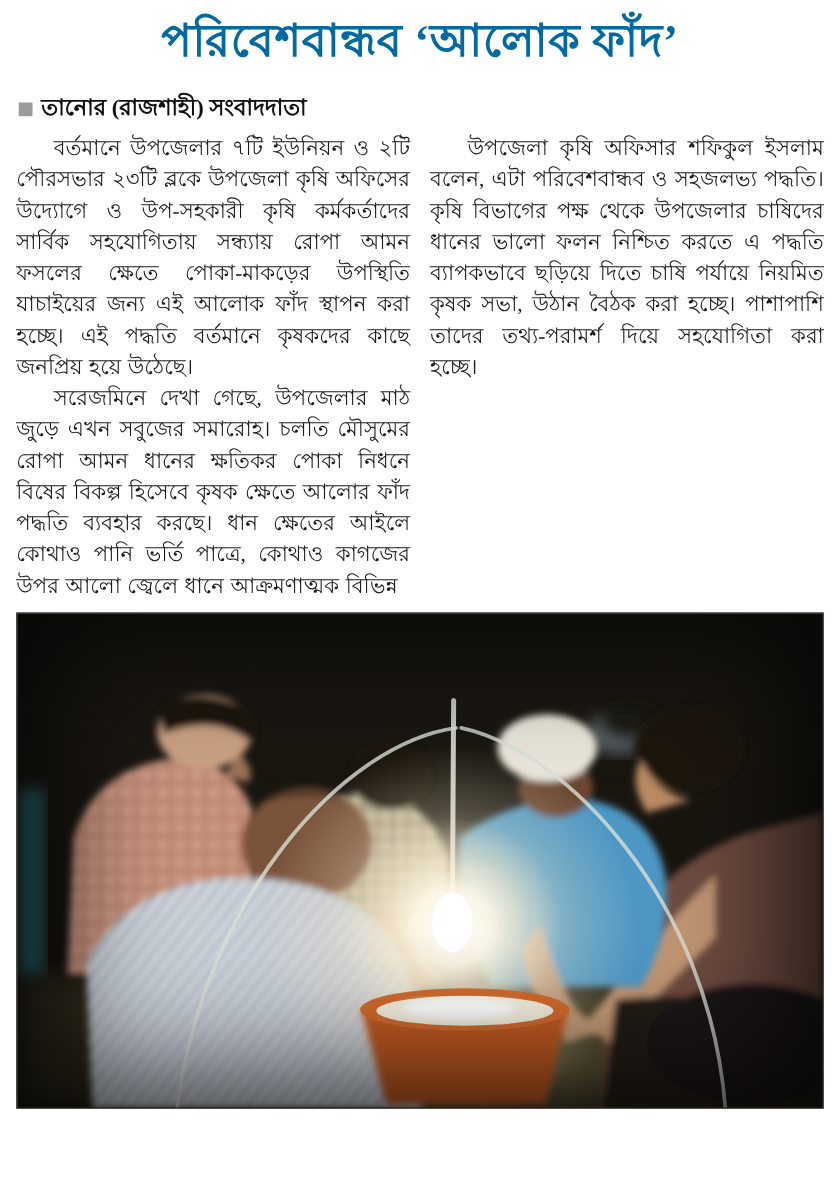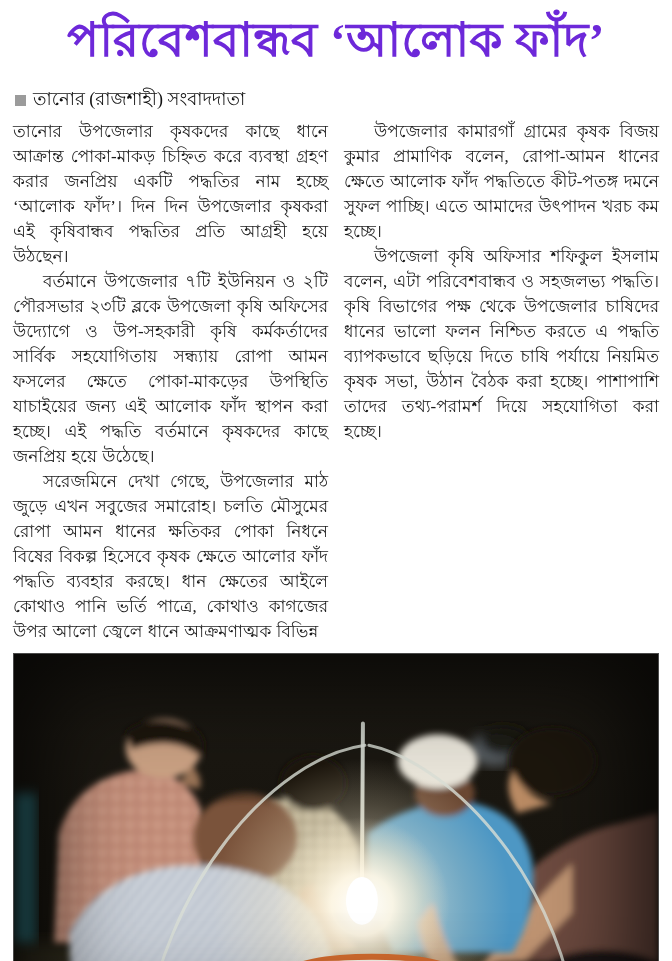--- a/index.html
+++ b/index.html
@@ -7,31 +7,31 @@
   body {
     width:672px; min-height:961px; margin:0 auto;
     font-family:"Liberation Serif","DejaVu Serif",serif;
     color:#161616;
   }
   .page { width:672px; min-height:961px; padding:6px 13px 6px 13px; background:#fff; }
 
   
   .headline { text-align:center; padding:6px 4px 8px 4px; }
   .headline .hl-line {
-    font-weight:700; font-size:47px; line-height:1.22; color:#6d28d9;
+    font-weight:700; font-size:36px; line-height:1.22; color:#0369a1;
     font-family:"Liberation Serif","DejaVu Serif",serif;
     letter-spacing:0.5px;
   }
 
   
   .byline { display:flex; align-items:center; gap:7px; margin:8px 2px 3px 2px; }
   .byline .bullet {
     width:11px; height:11px; background:#9b9b9b; display:inline-block; flex:0 0 auto;
   }
-  .byline .byline-text { font-weight:400; font-size:18px; color:#111; }
+  .byline .byline-text { font-weight:700; font-size:18px; color:#111; }
 
   
   .article { display:flex; gap:16px; margin-top:2px; }
   .col { width:315px; }
   .col p {
     font-size:17px; line-height:25px; text-align:justify; color:#1b1b1b;
     word-spacing:1px;
   }
   .col p.indent { text-indent:30px; }
 
@@ -55,26 +55,24 @@
     <div class="hl-line">পরিবেশবান্ধব ‘আলোক ফাঁদ’</div>
   </div>
 
   <div class="byline">
     <span class="bullet"></span>
     <span class="byline-text">তানোর (রাজশাহী) সংবাদদাতা</span>
   </div>
 
   <div class="article">
     <div class="col">
-      <p>তানোর উপজেলার কৃষকদের কাছে ধানে আক্রান্ত পোকা-মাকড় চিহ্নিত করে ব্যবস্থা গ্রহণ করার জনপ্রিয় একটি পদ্ধতির নাম হচ্ছে ‘আলোক ফাঁদ’। দিন দিন উপজেলার কৃষকরা এই কৃষিবান্ধব পদ্ধতির প্রতি আগ্রহী হয়ে উঠছেন।</p>
       <p class="indent">বর্তমানে উপজেলার ৭টি ইউনিয়ন ও ২টি পৌরসভার ২৩টি ব্লকে উপজেলা কৃষি অফিসের উদ্যোগে ও উপ-সহকারী কৃষি কর্মকর্তাদের সার্বিক সহযোগিতায় সন্ধ্যায় রোপা আমন ফসলের ক্ষেতে পোকা-মাকড়ের উপস্থিতি যাচাইয়ের জন্য এই আলোক ফাঁদ স্থাপন করা হচ্ছে। এই পদ্ধতি বর্তমানে কৃষকদের কাছে জনপ্রিয় হয়ে উঠেছে।</p>
       <p class="indent">সরেজমিনে দেখা গেছে, উপজেলার মাঠ জুড়ে এখন সবুজের সমারোহ। চলতি মৌসুমের রোপা আমন ধানের ক্ষতিকর পোকা নিধনে বিষের বিকল্প হিসেবে কৃষক ক্ষেতে আলোর ফাঁদ পদ্ধতি ব্যবহার করছে। ধান ক্ষেতের আইলে কোথাও পানি ভর্তি পাত্রে, কোথাও কাগজের উপর আলো জ্বেলে ধানে আক্রমণাত্মক বিভিন্ন</p>
     </div>
     <div class="col">
-      <p class="indent">উপজেলার কামারগাঁ গ্রামের কৃষক বিজয় কুমার প্রামাণিক বলেন, রোপা-আমন ধানের ক্ষেতে আলোক ফাঁদ পদ্ধতিতে কীট-পতঙ্গ দমনে সুফল পাচ্ছি। এতে আমাদের উৎপাদন খরচ কম হচ্ছে।</p>
       <p class="indent">উপজেলা কৃষি অফিসার শফিকুল ইসলাম বলেন, এটা পরিবেশবান্ধব ও সহজলভ্য পদ্ধতি। কৃষি বিভাগের পক্ষ থেকে উপজেলার চাষিদের ধানের ভালো ফলন নিশ্চিত করতে এ পদ্ধতি ব্যাপকভাবে ছড়িয়ে দিতে চাষি পর্যায়ে নিয়মিত কৃষক সভা, উঠান বৈঠক করা হচ্ছে। পাশাপাশি তাদের তথ্য-পরামর্শ দিয়ে সহযোগিতা করা হচ্ছে।</p>
     </div>
   </div>
 
   <div class="photo-wrap">
     <svg viewBox="0 0 646 397" preserveAspectRatio="xMidYMid slice">
       <defs>
         <linearGradient id="nightBg" x1="0" y1="0" x2="0" y2="1">
           <stop offset="0" stop-color="#1c1913"></stop>
           <stop offset="0.65" stop-color="#17140e"></stop>

